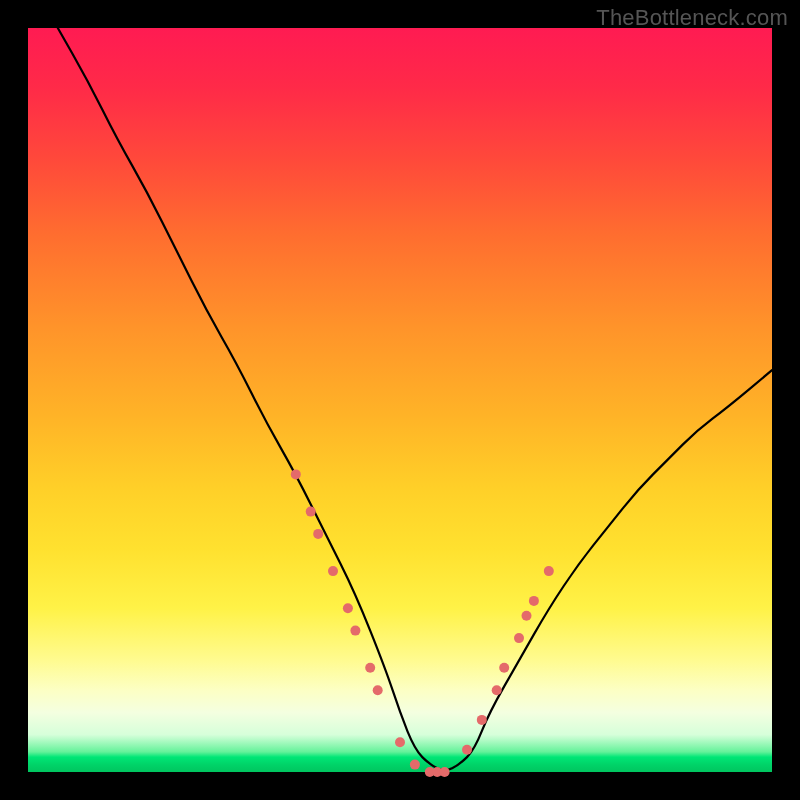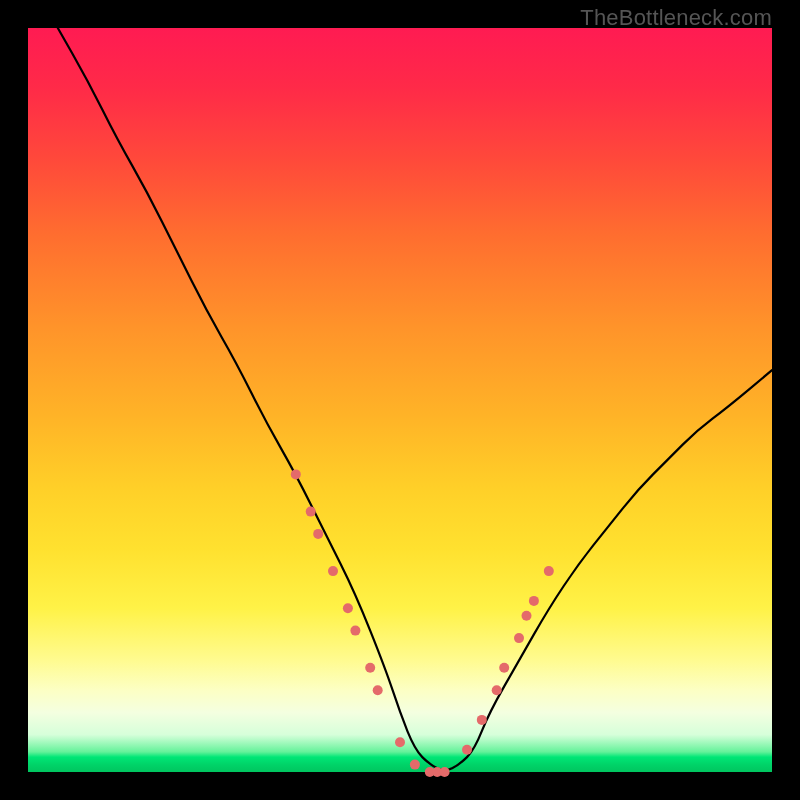--- a/index.html
+++ b/index.html
@@ -42,21 +42,21 @@
       #d6ffda 95%,
       #64f29a 97.3%,
       #00e676 98%,
       #00d368 99%,
       #00c55f 100%
     );
   }
   .watermark {
     position: absolute;
     top: 5px;
-    right: 28px;
+    right: 12px;
     color: #555;
     font-size: 22px;
     letter-spacing: 0.2px;
     font-weight: 500;
   }
   svg.curve {
     position: absolute;
     left: 0;
     top: 0;
     width: 100%;

